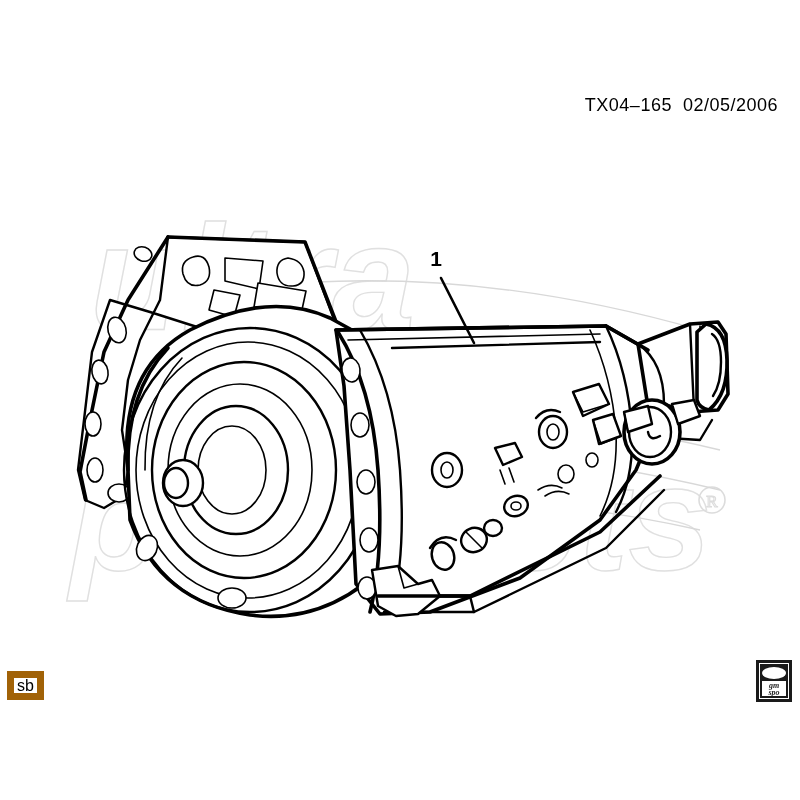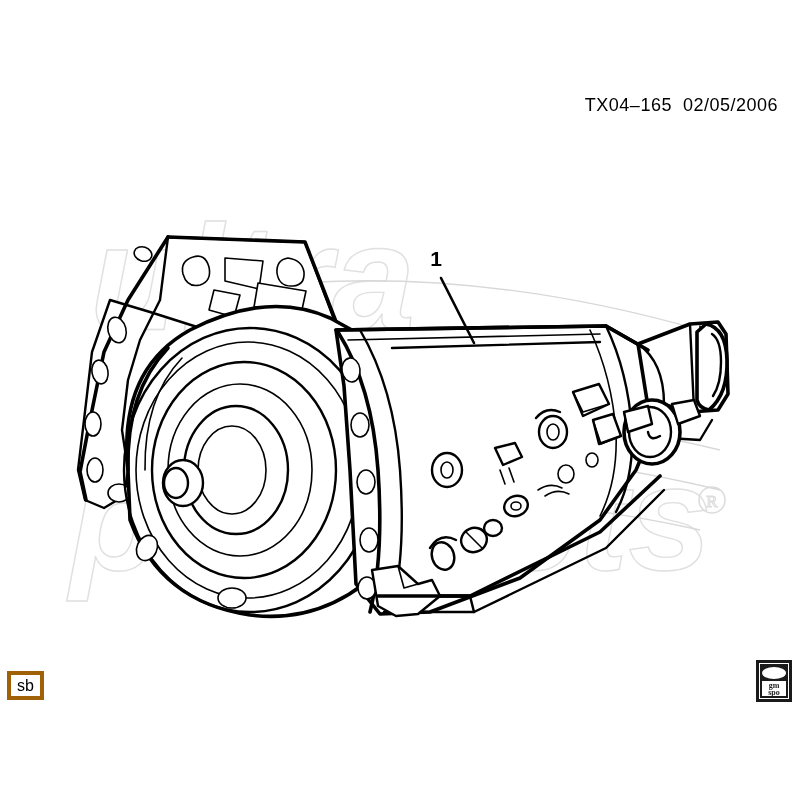--- a/index.html
+++ b/index.html
@@ -26,39 +26,40 @@
     letter-spacing: 0.5px;
     color: #000000;
     white-space: pre;
   }
   #sb-box {
     position: absolute;
     left: 7px;
     bottom: 100px;
     width: 37px;
     height: 29px;
-    border: 4px solid #a16207;
+    border: 7px solid #a16207;
     background: #ffffff;
     box-sizing: border-box;
     display: flex;
     align-items: center;
     justify-content: center;
   }
   #sb-box .sb-label {
     font-family: "Liberation Sans", sans-serif;
     font-size: 16px;
     color: #000000;
     line-height: 1;
   }
   #gmspo-box {
     position: absolute;
     right: 8px;
     bottom: 98px;
     width: 36px;
     height: 42px;
+    font-style: italic;
   }
   #drawing {
     position: absolute;
     left: 0;
     top: 0;
     width: 800px;
     height: 800px;
   }
 </style>
 </head>

